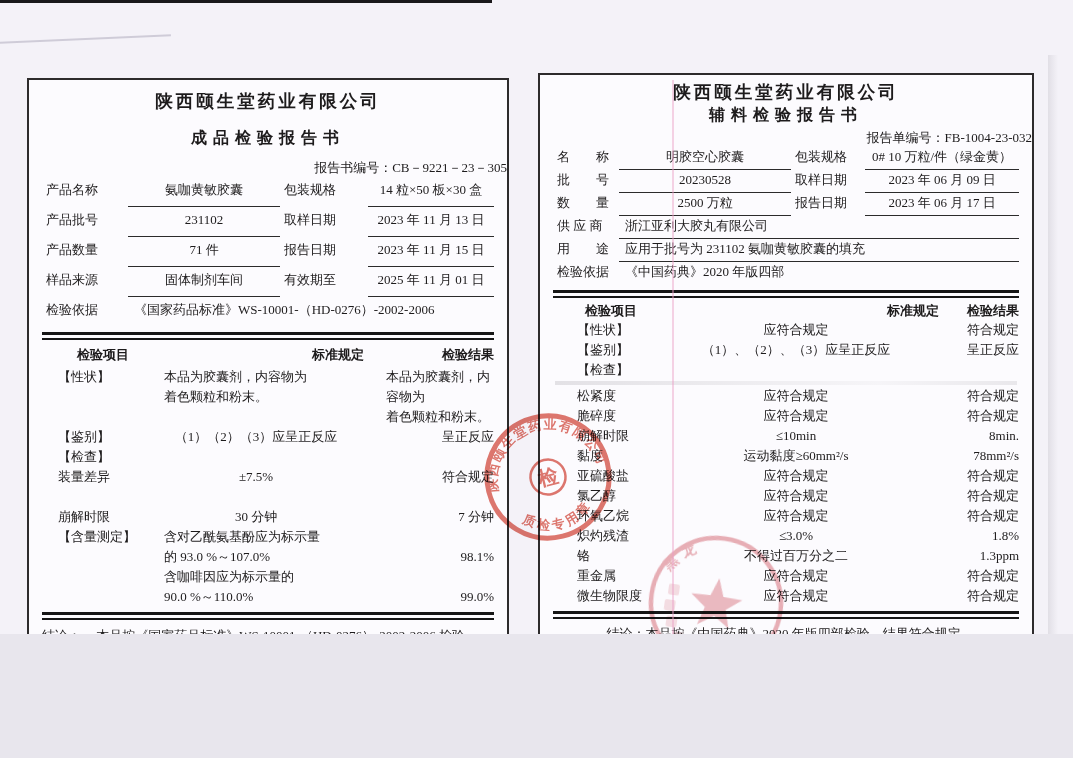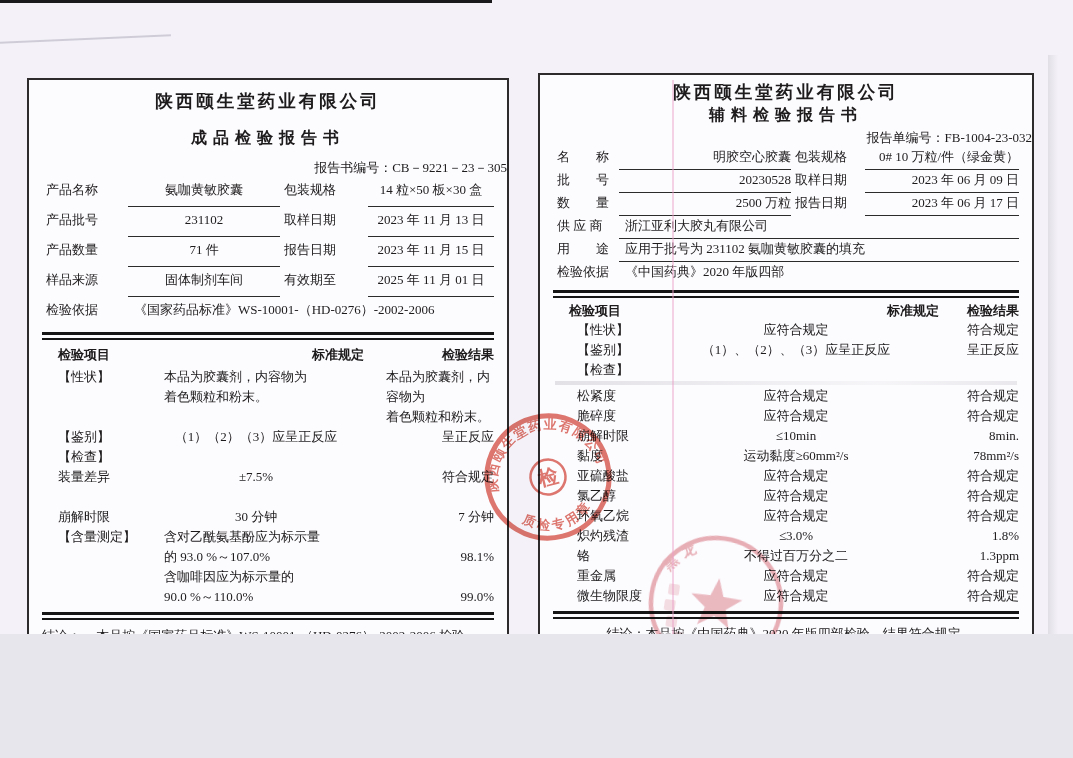--- a/index.html
+++ b/index.html
@@ -27,35 +27,35 @@
   .report-no{text-align:right;padding-right:0;font-size:13px;}
   .page-left .report-no{margin-top:10px;height:18px;}
   .page-right .report-no{margin-top:3px;height:18px;}
   
   .irow{display:grid;height:30px;}
   .page-left .irow{grid-template-columns:86px 152px 88px auto;}
   .page-right .irow{grid-template-columns:66px 172px 74px auto;height:23px;}
   .irow .lab,.wrow .lab{line-height:26px;padding-left:4px;white-space:nowrap;}
   .page-right .irow .lab,.page-right .wrow .lab{line-height:20px;}
   .irow .val{border-bottom:1.4px solid #2b2b2b;text-align:center;line-height:26px;white-space:nowrap;}
-  .page-right .irow .val{line-height:20px;text-align:right;}
+  .page-right .irow .val{line-height:20px;}
   .wrow{display:grid;height:30px;}
   .page-left .wrow{grid-template-columns:86px auto;}
   .page-right .wrow{grid-template-columns:66px auto;height:23px;}
   .wrow .val{line-height:26px;white-space:nowrap;padding-left:6px;}
   .page-right .wrow .val{line-height:20px;}
   .wrow.ul .val{border-bottom:1.4px solid #2b2b2b;}
   .dblrule{border-top:3.5px solid #161616;border-bottom:2px solid #161616;height:3px;margin:5px 0 3px 0;}
   
   .thead,.trow{display:grid;}
   .page-left .thead,.page-left .trow{grid-template-columns:106px 216px auto;}
   .page-right .thead,.page-right .trow{grid-template-columns:100px 286px auto;}
   .thead{font-weight:bold;height:24px;line-height:24px;}
   .page-right .thead{height:19px;line-height:19px;}
-  .thead .c1{padding-left:16px;}
+  .thead .c1{padding-left:16px;text-align:center;}
   .thead .c2,.thead .c3{text-align:right;}
   .trow{line-height:20px;}
   .trow .c1{padding-left:16px;white-space:nowrap;}
   .page-right .trow .c1{padding-left:24px;}
   .trow .c2{text-align:center;white-space:pre-line;}
   .trow .c3{text-align:right;white-space:pre-line;}
   .trow .c2.al{text-align:left;padding-left:16px;}
   .trow .c3.al{text-align:left;padding-left:22px;}
   .spacer20{height:20px;}
   .scanline{height:4px;margin:1px 2px;background:linear-gradient(90deg,rgba(95,90,100,.16),rgba(95,90,100,.04) 70%,rgba(95,90,100,.12));}

